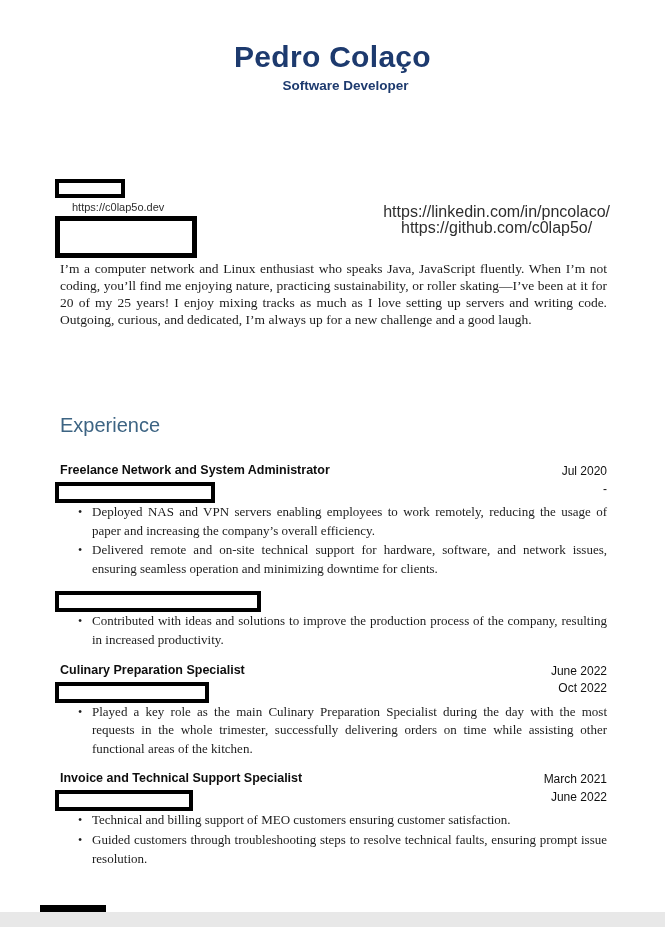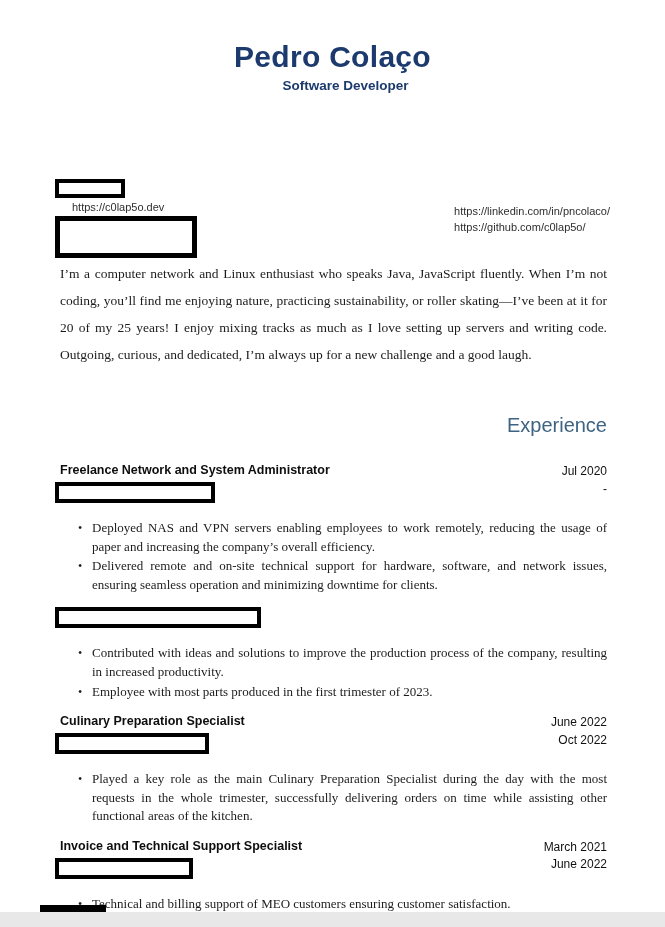--- a/index.html
+++ b/index.html
@@ -13,41 +13,41 @@
   .header { position:absolute; top:40px; left:0; right:0; text-align:center; }
   .name { font-size:30px; font-weight:bold; color:var(--accent-navy,#1d3a6e); letter-spacing:0.3px; }
   .subtitle { font-size:13.5px; font-weight:bold; color:var(--accent-navy,#1d3a6e); margin-top:4px;margin-left:26px; }
   
   .contact-left { position:absolute; left:55px; top:179px; }
   .redaction { border:4px solid #000; background:#fff; box-sizing:border-box; }
   .box-website { width:70px; height:19px; }
   .website-text { font-size:11px; color:#2e2e2e; margin:3px 0 0 17px; }
   .box-address { width:142px; height:42px; border-width:5px; margin-top:3px; }
   .contact-right {
-    position:absolute; right:55px; top:204px; text-align:left;
-    font-size:11px; line-height:15px; color:#2e2e2e;
+    position:absolute; right:55px; top:204px; text-align:center;
+    font-size:16px; line-height:15px; color:#2e2e2e;
   }
   .contact-right div { margin-bottom:1px; }
   
   .summary {
     position:absolute; left:60px; top:260px; width:547px;
-    font-family:"Liberation Serif", serif; font-size:13.5px; line-height:27px;
+    font-family:"Liberation Serif", serif; font-size:13.5px; line-height:17px;
     text-align:justify; color:var(--body-text,#1c1c1c);
   }
   
   .experience { position:absolute; left:60px; top:414px; width:547px; }
-  .exp-heading { font-size:20px; font-weight:normal; color:var(--section-heading,#3d6483);text-align:right; }
+  .exp-heading { font-size:20px; font-weight:normal; color:var(--section-heading,#3d6483); }
   .entries { margin-top:26px; }
   .entry { margin-bottom:13px; }
   .title-row { position:relative; min-height:16px; }
   .job-title { font-size:12.5px; font-weight:bold; color:#0e0e0e; padding-right:112px; }
   .job-dates { position:absolute; right:0; top:0; font-size:12px; line-height:17.5px; text-align:right; color:#101010; white-space:nowrap; }
   .entry .redaction { margin-left:-5px; margin-top:3px; height:21px; }
   ul.bullets {
-    margin:16px 0 0 0; padding-left:32px; list-style:none;
+    margin:0 0 0 0; padding-left:32px; list-style:none;
     font-family:"Liberation Serif", serif; font-size:13px; line-height:18.6px;
     color:var(--body-text,#1c1c1c);
   }
   ul.bullets li { text-align:justify; position:relative; margin-bottom:1px; }
   ul.bullets li::before { content:"\2022"; position:absolute; left:-14px; top:0; font-size:12px; color:#1c1c1c; }
   
   .footer-redaction { position:absolute; left:40px; top:905px; width:66px; height:17px; background:#000; }
 </style>
 </head>
 <body>
@@ -87,21 +87,20 @@
     <ul class="bullets">
             <li>Deployed NAS and VPN servers enabling employees to work remotely, reducing the usage of paper and increasing the company’s overall efficiency.</li>
             <li>Delivered remote and on-site technical support for hardware, software, and network issues, ensuring seamless operation and minimizing downtime for clients.</li>
           </ul>
   </div>
 
   <div class="entry">
     <div class="redaction" style="width: 206px;"></div>
     <ul class="bullets">
             <li>Contributed with ideas and solutions to improve the production process of the company, resulting in increased productivity.</li>
-            <li>Employee with most parts produced in the first trimester of 2023.</li>
           </ul>
   </div>
 
   <div class="entry">
     <div class="title-row">
       <div class="job-title">Culinary Preparation Specialist</div>
       <div class="job-dates">
         <div>June 2022</div>
         <div>Oct 2022</div>
       </div>

